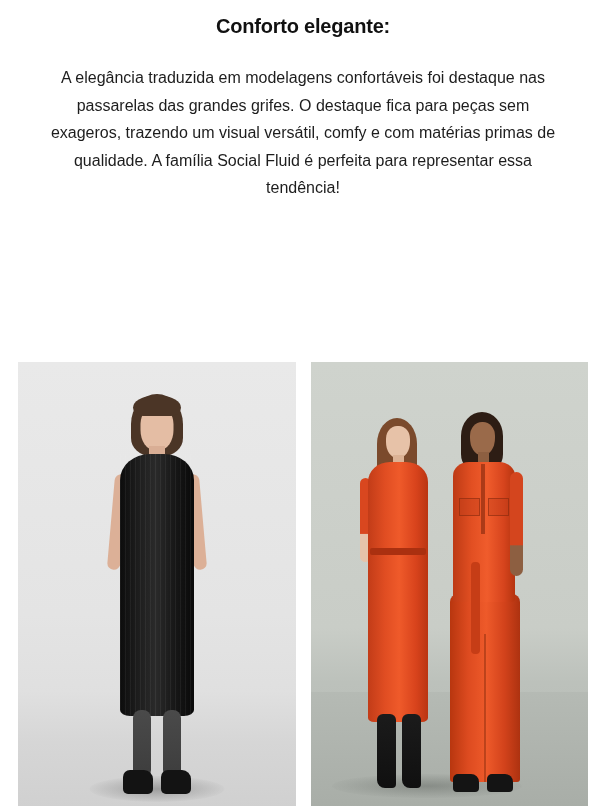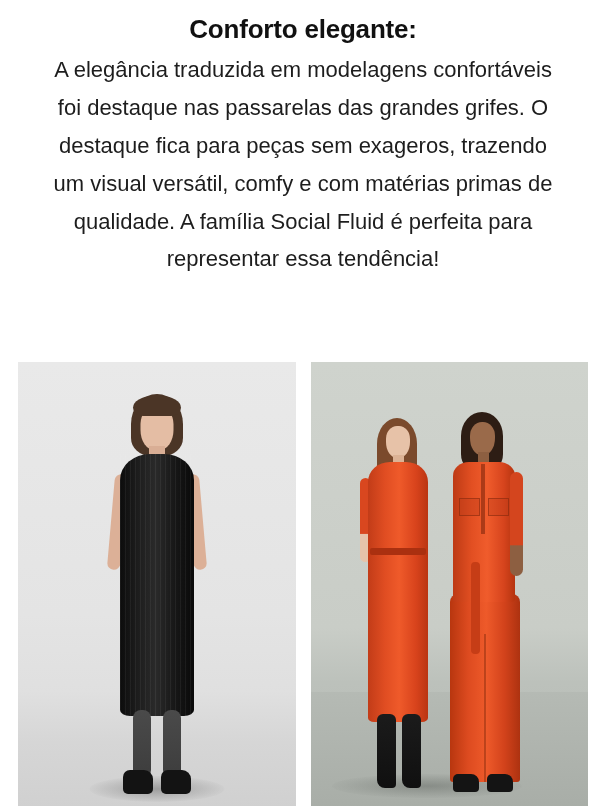--- a/index.html
+++ b/index.html
@@ -15,34 +15,34 @@
     overflow: hidden;
   }
   .page {
     width: 606px;
     height: 806px;
     position: relative;
     background: #ffffff;
   }
   .heading {
     text-align: center;
-    font-size: 26px;
+    font-size: 20px;
     font-weight: bold;
     letter-spacing: -0.2px;
     color: #111111;
     margin: 14px 0 0 0;
     padding: 0 4px;
     line-height: 1.2;
   }
   .body-copy {
     text-align: center;
-    font-size: 22px;
+    font-size: 16px;
     line-height: 1.72;
     color: #1d1d1d;
-    margin: 6px auto 0 auto;
+    margin: 26px auto 0 auto;
     padding: 0 30px;
     max-width: 520px;
     font-weight: 400;
   }
   .gallery {
     position: absolute;
     left: 0;
     top: 348px;
     width: 606px;
     height: 458px;

